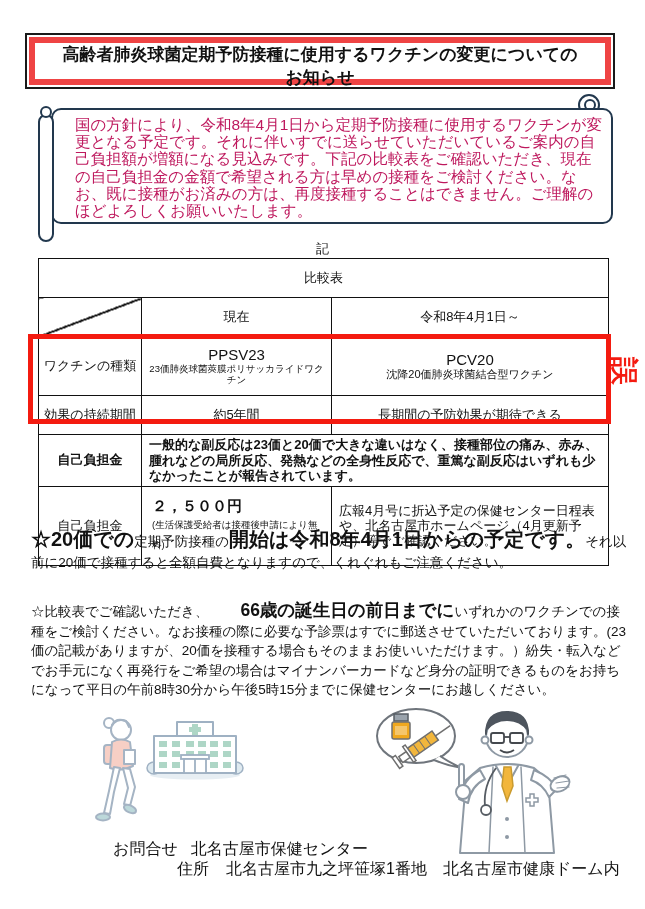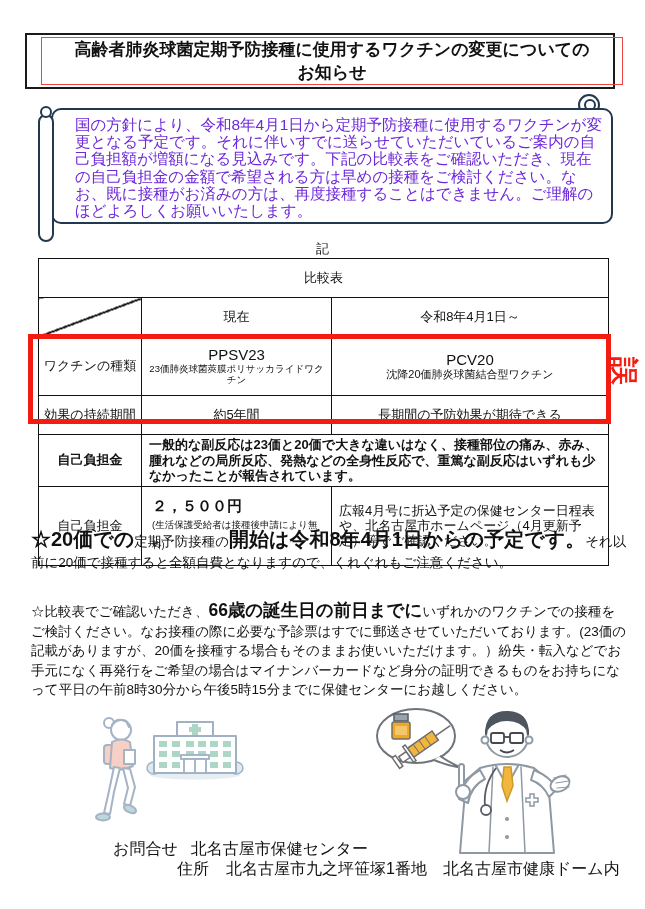--- a/index.html
+++ b/index.html
@@ -2,30 +2,30 @@
 <html><head>
 <meta charset="utf-8">
 <style>
   html,body{margin:0;padding:0;background:#fff;}
   .page{position:relative;width:645px;height:909px;background:#fff;overflow:hidden;
         font-family:"Liberation Sans",sans-serif;color:#111;}
 
   
   .title-box{position:absolute;left:25px;top:33px;width:590px;height:56px;
              border:2px solid #1a1a1a;box-sizing:border-box;padding:2px;}
-  .title-inner{width:100%;height:100%;border:1px solid #ef4444;box-sizing:border-box;
-               display:flex;align-items:flex-start;justify-content:center;margin-left:12px;}
+  .title-inner{width:100%;height:100%;border:6px solid #ef4444;box-sizing:border-box;
+               display:flex;align-items:flex-start;justify-content:center;}
   .title-text{white-space:pre-line;text-align:center;font-weight:bold;font-size:17px;line-height:23px;}
 
   
   .scroll-note{position:absolute;left:38px;top:94px;width:582px;height:154px;}
   .scroll-panel{position:absolute;left:13px;top:14px;width:562px;height:116px;background:#fff;
                 border:2.5px solid #22384e;border-radius:10px;box-sizing:border-box;
                 padding:6px 8px 0 22px;z-index:2;}
-  .scroll-text{margin:0;font-size:15.5px;line-height:17.2px;color:#6d28d9;}
+  .scroll-text{margin:0;font-size:15.5px;line-height:17.2px;color:#be185d;}
   .scroll-roll{position:absolute;left:0;top:20px;width:16px;height:128px;background:#fff;
                border:2.5px solid #22384e;border-radius:8px;box-sizing:border-box;z-index:3;}
   .scroll-curl-tl{position:absolute;left:2px;top:12px;width:12px;height:12px;background:#fff;
                   border:2.5px solid #22384e;border-radius:50%;box-sizing:border-box;z-index:4;}
   .scroll-curl-tr{position:absolute;left:540px;top:0;width:22px;height:22px;background:#fff;
                   border:2.5px solid #22384e;border-radius:50%;box-sizing:border-box;z-index:1;}
   .scroll-curl-tr .inner{position:absolute;left:4px;top:3px;width:8px;height:8px;
                   border:2px solid #22384e;border-radius:50%;}
 
   
@@ -61,21 +61,21 @@
   .error-mark{position:absolute;left:607px;top:354px;width:34px;height:34px;z-index:5;
               color:#f41b10;font-size:28px;font-weight:bold;line-height:34px;text-align:center;
               transform:rotate(90deg);}
 
   
   .note1{position:absolute;left:31px;top:529px;width:598px;margin:0;line-height:20px;}
   .n1-big{font-size:20px;font-weight:bold;}
   .n1-med{font-size:13.5px;}
   .n1-small{font-size:13.5px;}
   .note2{position:absolute;left:31px;top:601px;width:598px;margin:0;font-size:13.5px;line-height:19.5px;}
-  .n2-big{font-size:17.5px;font-weight:bold;}
+  .n2-big{font-size:17.5px;font-weight:bold;margin-left:32px;}
 
   
   .illus{position:absolute;}
   #person{left:92px;top:714px;}
   #hospital{left:146px;top:718px;}
   #bubble{left:374px;top:706px;}
   #doctor{left:436px;top:704px;}
 
   
   .contact{position:absolute;left:113px;top:839px;font-size:16px;line-height:19.5px;}

